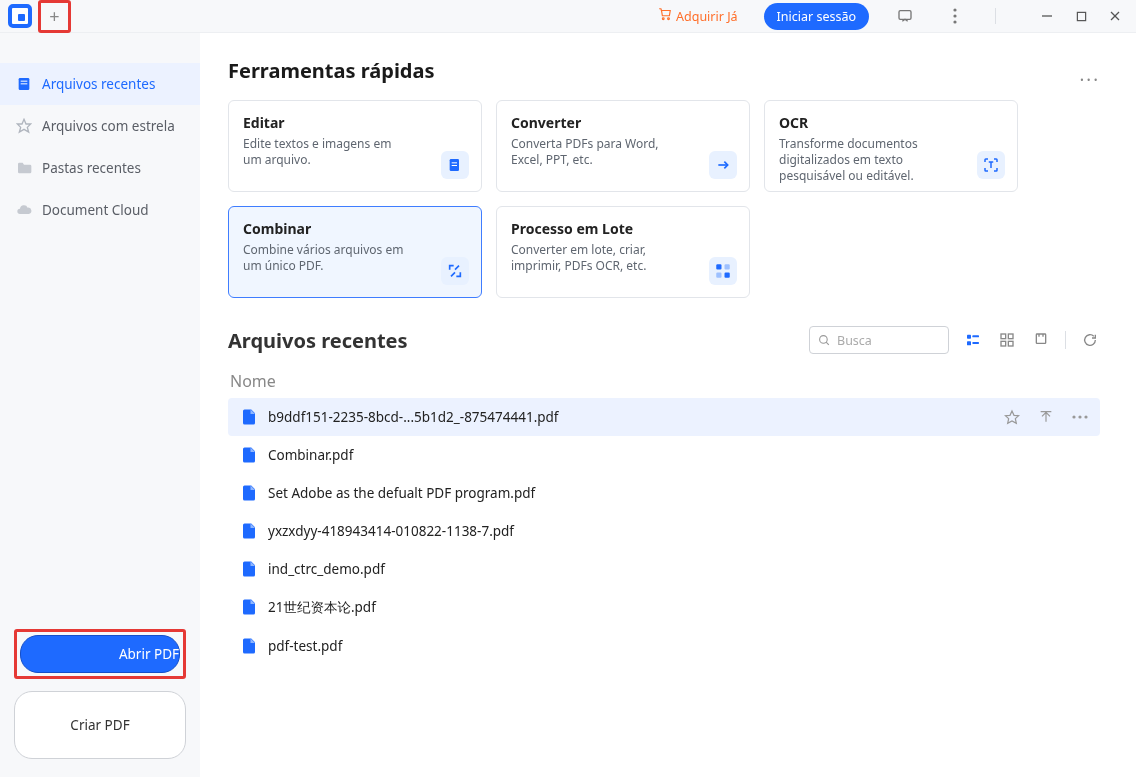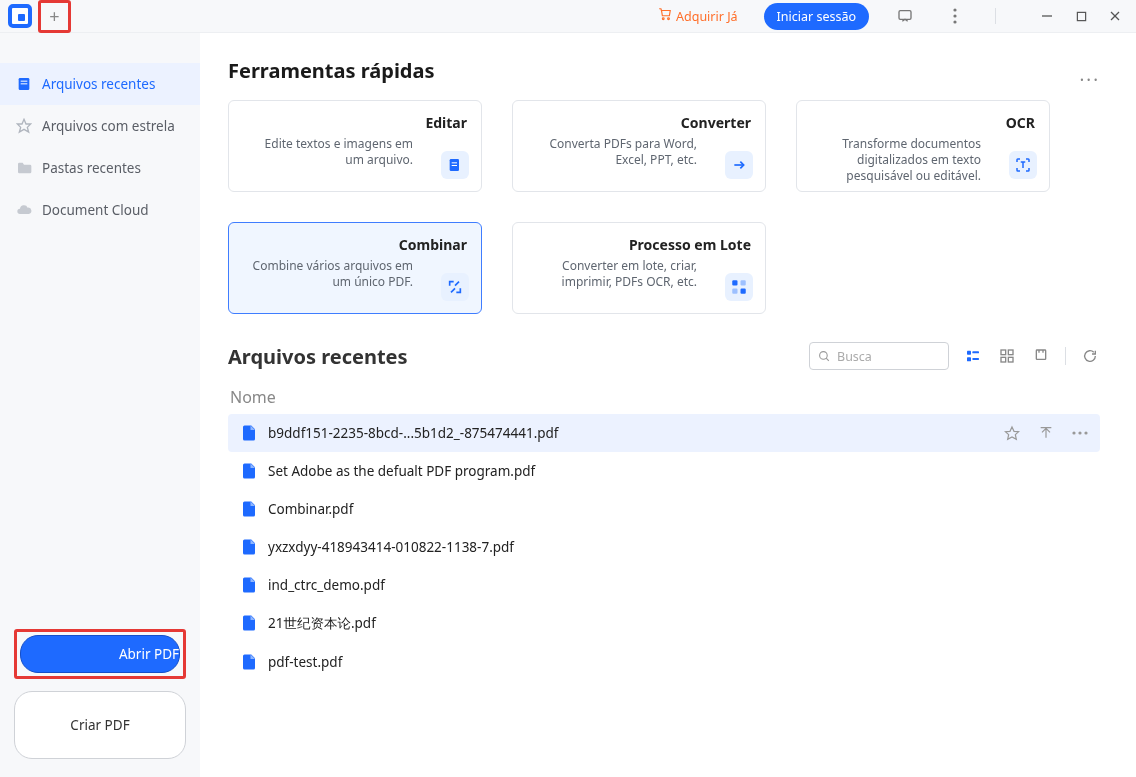--- a/index.html
+++ b/index.html
@@ -86,21 +86,21 @@
   border: 1px solid #cfd2d7;
 }
 
 .main {
   flex: 1; background: #fff; padding: 24px 36px 10px 28px; overflow-y: auto;
 }
 .tools-header { display:flex; align-items:center; justify-content: space-between;}
 .section-title { font-size: 20px; font-weight: 700; color: #1a1a1a; margin-bottom: 16px; }
 .more-dots { color:#888; font-size:18px; cursor:pointer; letter-spacing:2px;}
 
-.cards { display: flex; gap: 30px; flex-wrap: wrap; margin-bottom: 28px; text-align: right; }
+.cards { display: flex; gap: 14px; flex-wrap: wrap; margin-bottom: 28px; }
 .card {
   width: 254px; height: 92px; border: 1px solid #e2e5ea; border-radius: 6px;
   background: #fff; padding: 12px 14px; position: relative; cursor: pointer;
 }
 .card.selected { background: #f0f6ff; border-color: #3f7dff; }
 .card-title { font-weight: 700; font-size: 14px; color: #222; margin-bottom: 4px; }
 .card-desc { font-size: 12px; color: #5f6670; line-height: 1.35; max-width: 170px; }
 .card-icon {
   position: absolute; right: 12px; bottom: 12px;
   width: 28px; height: 28px; border-radius: 6px;
@@ -369,28 +369,28 @@
               <circle cx="14" cy="2" r="1.6"></circle>
             </svg>
           </span>
       </div>
     </div>
     <div class="file-row">
       <span class="file-icon"><svg width="18" height="18" viewBox="0 0 24 24" fill="#1E6AFF">
             <path d="M6 2h9l5 5v13a2 2 0 01-2 2H6a2 2 0 01-2-2V4a2 2 0 012-2z"></path>
             <path d="M14 2v6h6" fill="#8eb6ff"></path>
           </svg></span>
+      <span>Combinar.pdf</span>
+    </div>
+    <div class="file-row">
+      <span class="file-icon"><svg width="18" height="18" viewBox="0 0 24 24" fill="#1E6AFF">
+            <path d="M6 2h9l5 5v13a2 2 0 01-2 2H6a2 2 0 01-2-2V4a2 2 0 012-2z"></path>
+            <path d="M14 2v6h6" fill="#8eb6ff"></path>
+          </svg></span>
       <span>Set Adobe as the defualt PDF program.pdf</span>
-    </div>
-    <div class="file-row">
-      <span class="file-icon"><svg width="18" height="18" viewBox="0 0 24 24" fill="#1E6AFF">
-            <path d="M6 2h9l5 5v13a2 2 0 01-2 2H6a2 2 0 01-2-2V4a2 2 0 012-2z"></path>
-            <path d="M14 2v6h6" fill="#8eb6ff"></path>
-          </svg></span>
-      <span>Combinar.pdf</span>
     </div>
     <div class="file-row">
       <span class="file-icon"><svg width="18" height="18" viewBox="0 0 24 24" fill="#1E6AFF">
             <path d="M6 2h9l5 5v13a2 2 0 01-2 2H6a2 2 0 01-2-2V4a2 2 0 012-2z"></path>
             <path d="M14 2v6h6" fill="#8eb6ff"></path>
           </svg></span>
       <span>yxzxdyy-418943414-010822-1138-7.pdf</span>
     </div>
     <div class="file-row">
       <span class="file-icon"><svg width="18" height="18" viewBox="0 0 24 24" fill="#1E6AFF">

